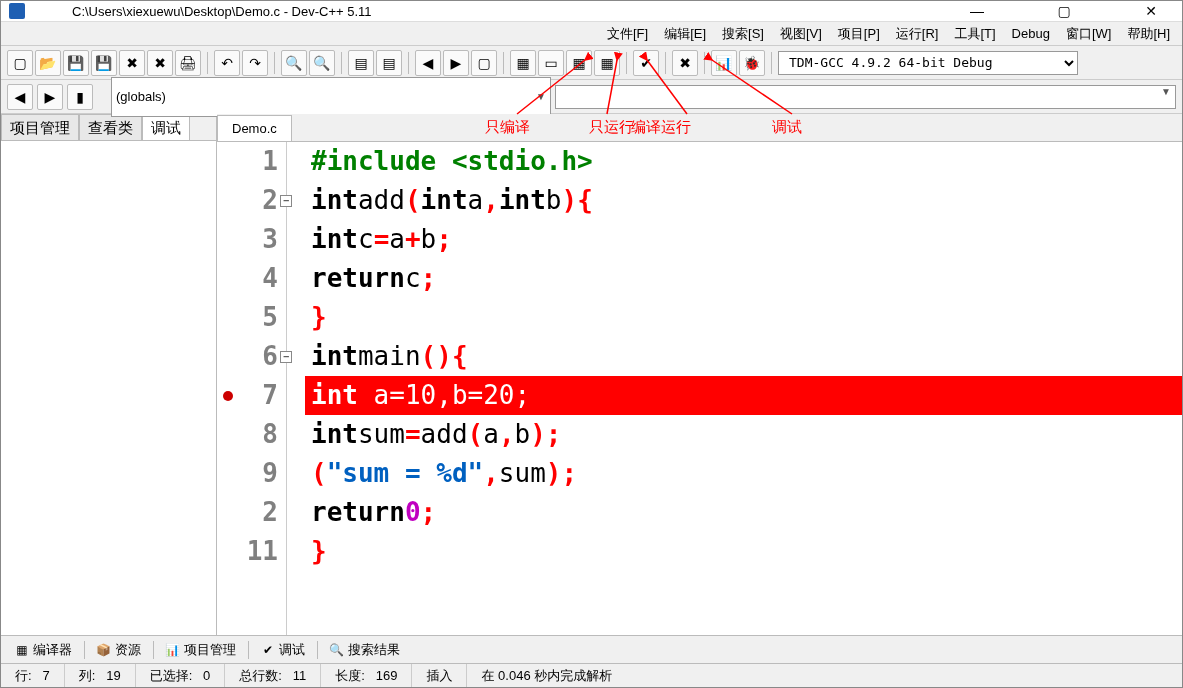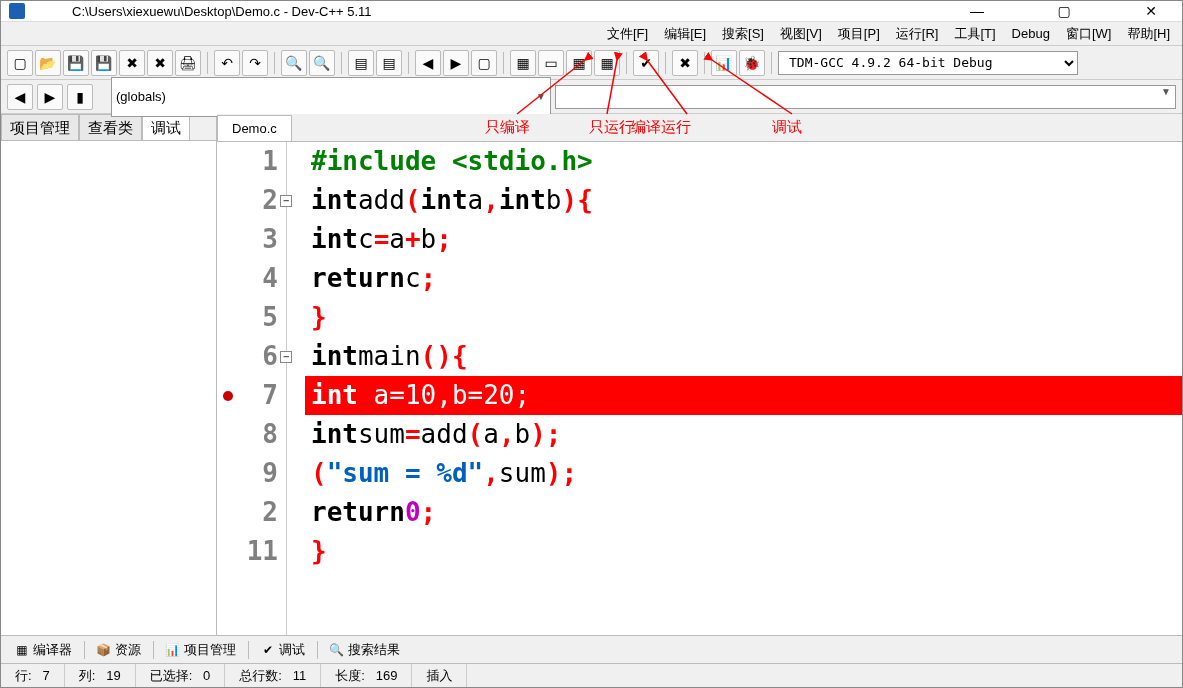--- a/index.html
+++ b/index.html
@@ -251,13 +251,14 @@
     </div>
   </div>
 
 <div class="statusbar">
   <div class="cell"><span>行:</span>&nbsp;&nbsp;&nbsp;<span>7</span></div>
   <div class="cell"><span>列:</span>&nbsp;&nbsp;&nbsp;<span>19</span></div>
   <div class="cell"><span>已选择:</span>&nbsp;&nbsp;&nbsp;<span>0</span></div>
   <div class="cell"><span>总行数:</span>&nbsp;&nbsp;&nbsp;<span>11</span></div>
   <div class="cell"><span>长度:</span>&nbsp;&nbsp;&nbsp;<span>169</span></div>
   <div class="cell">插入</div>
+  <div class="cell" style="border-right:none">在 0.046 秒内完成解析</div>
 </div>
 
 </body></html>

